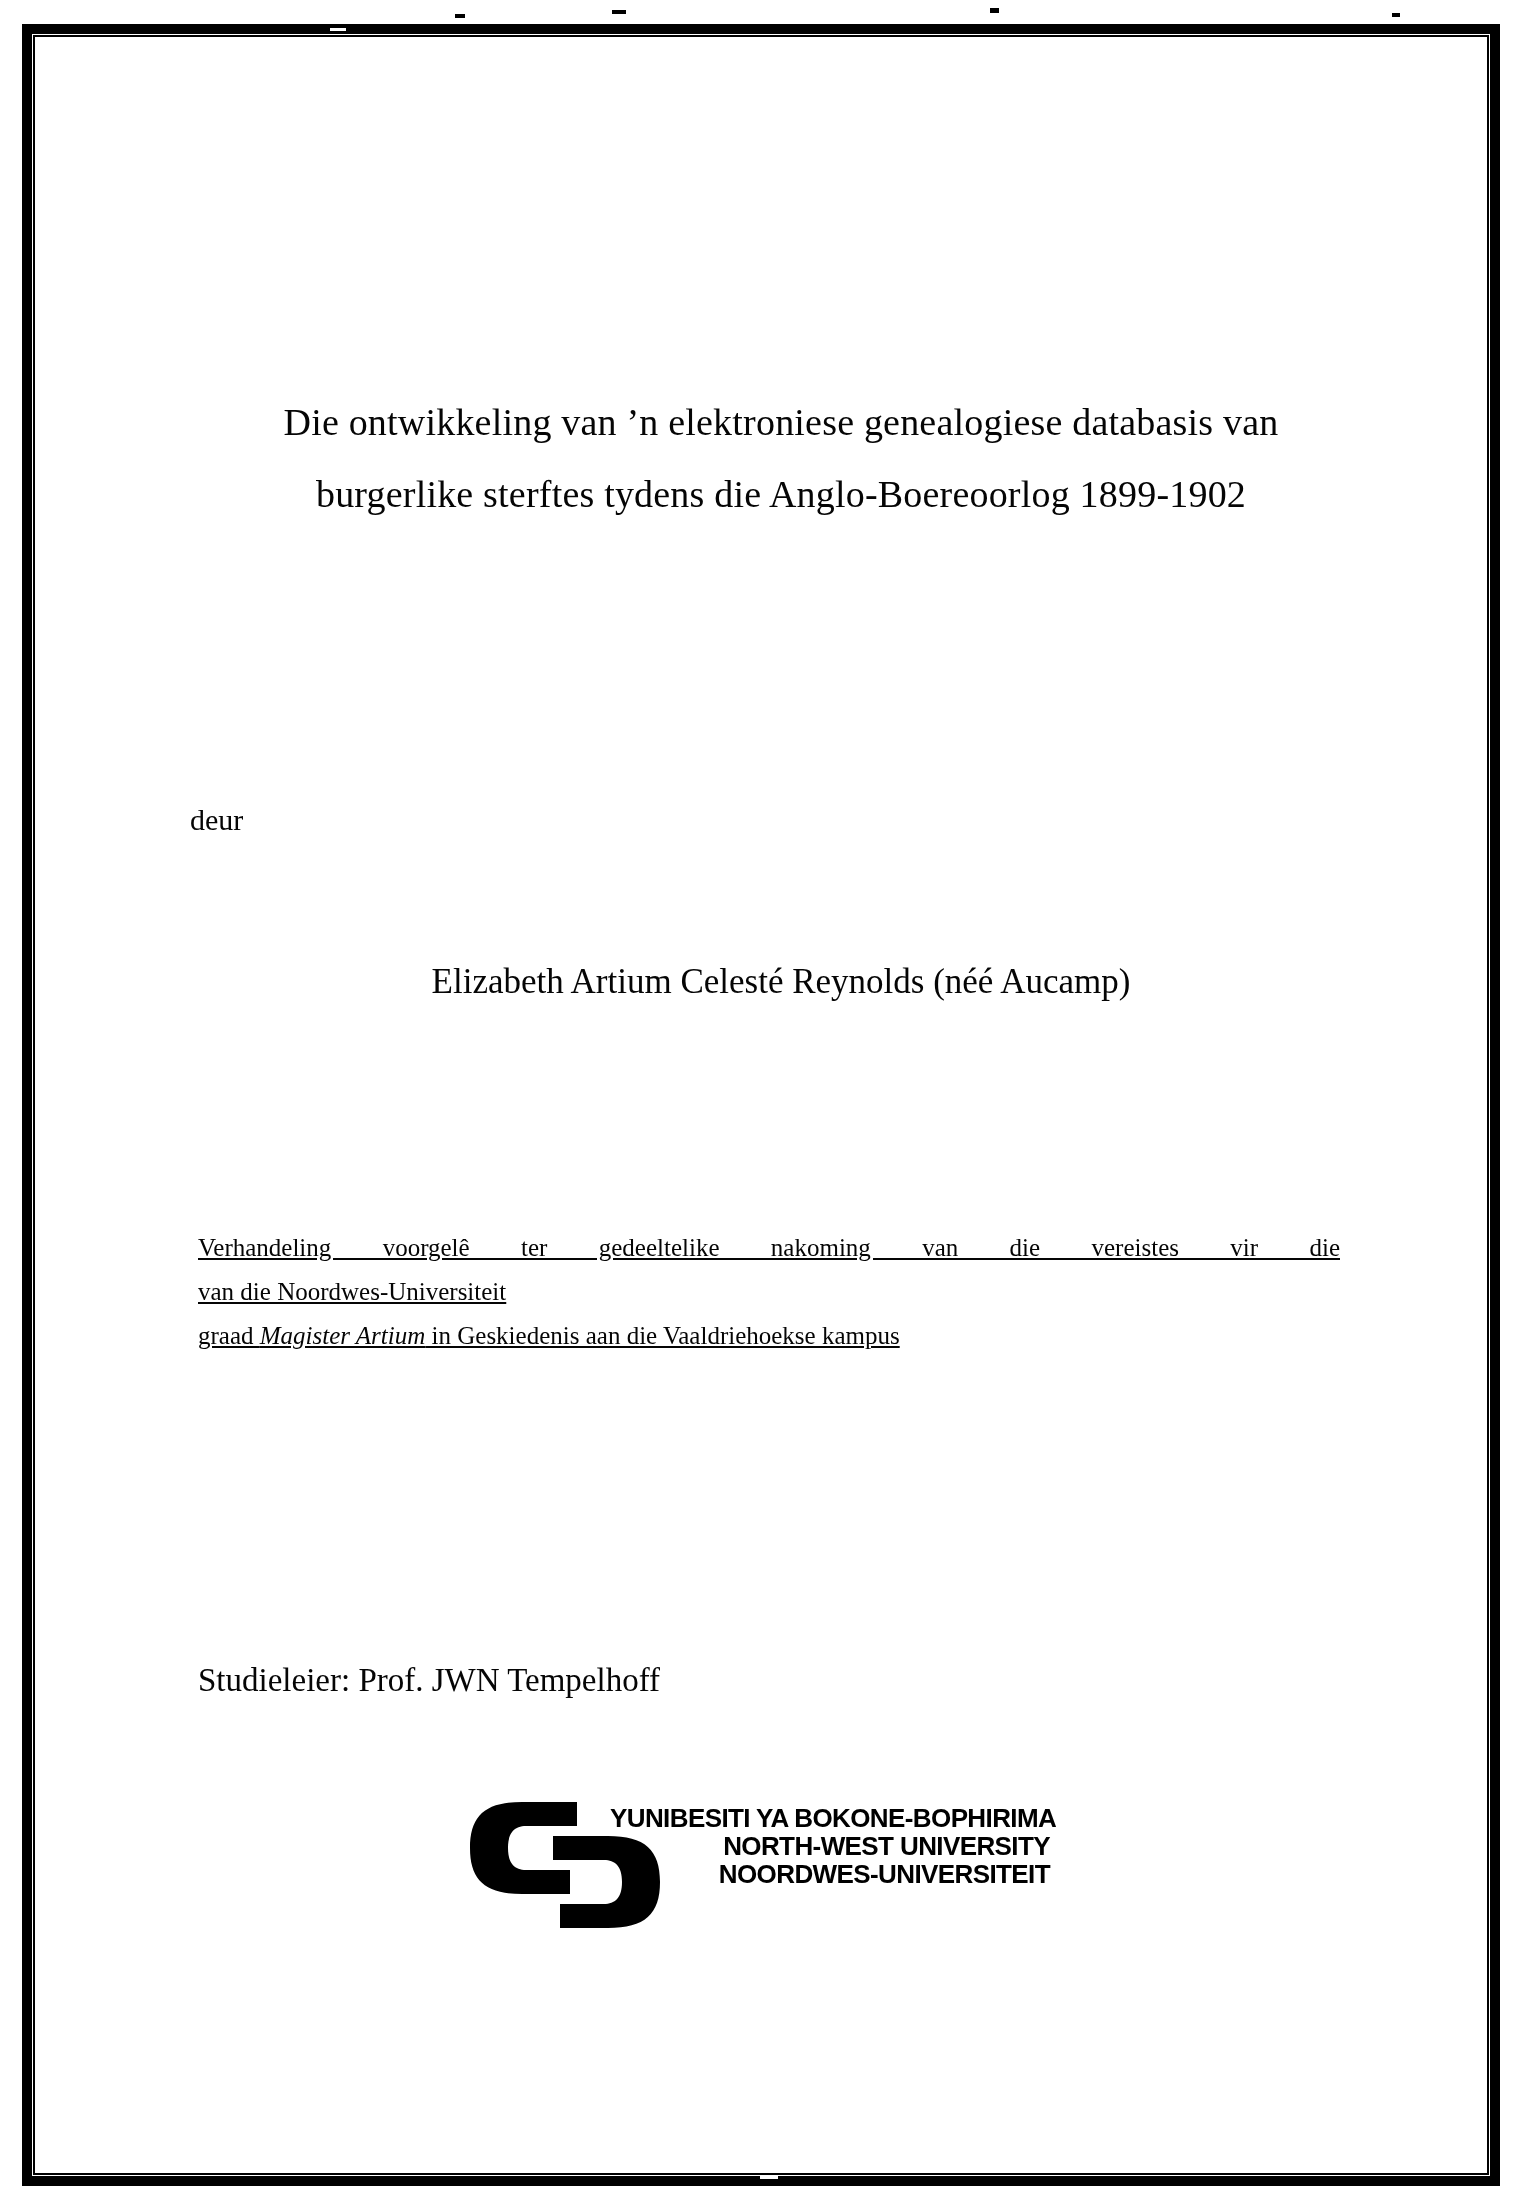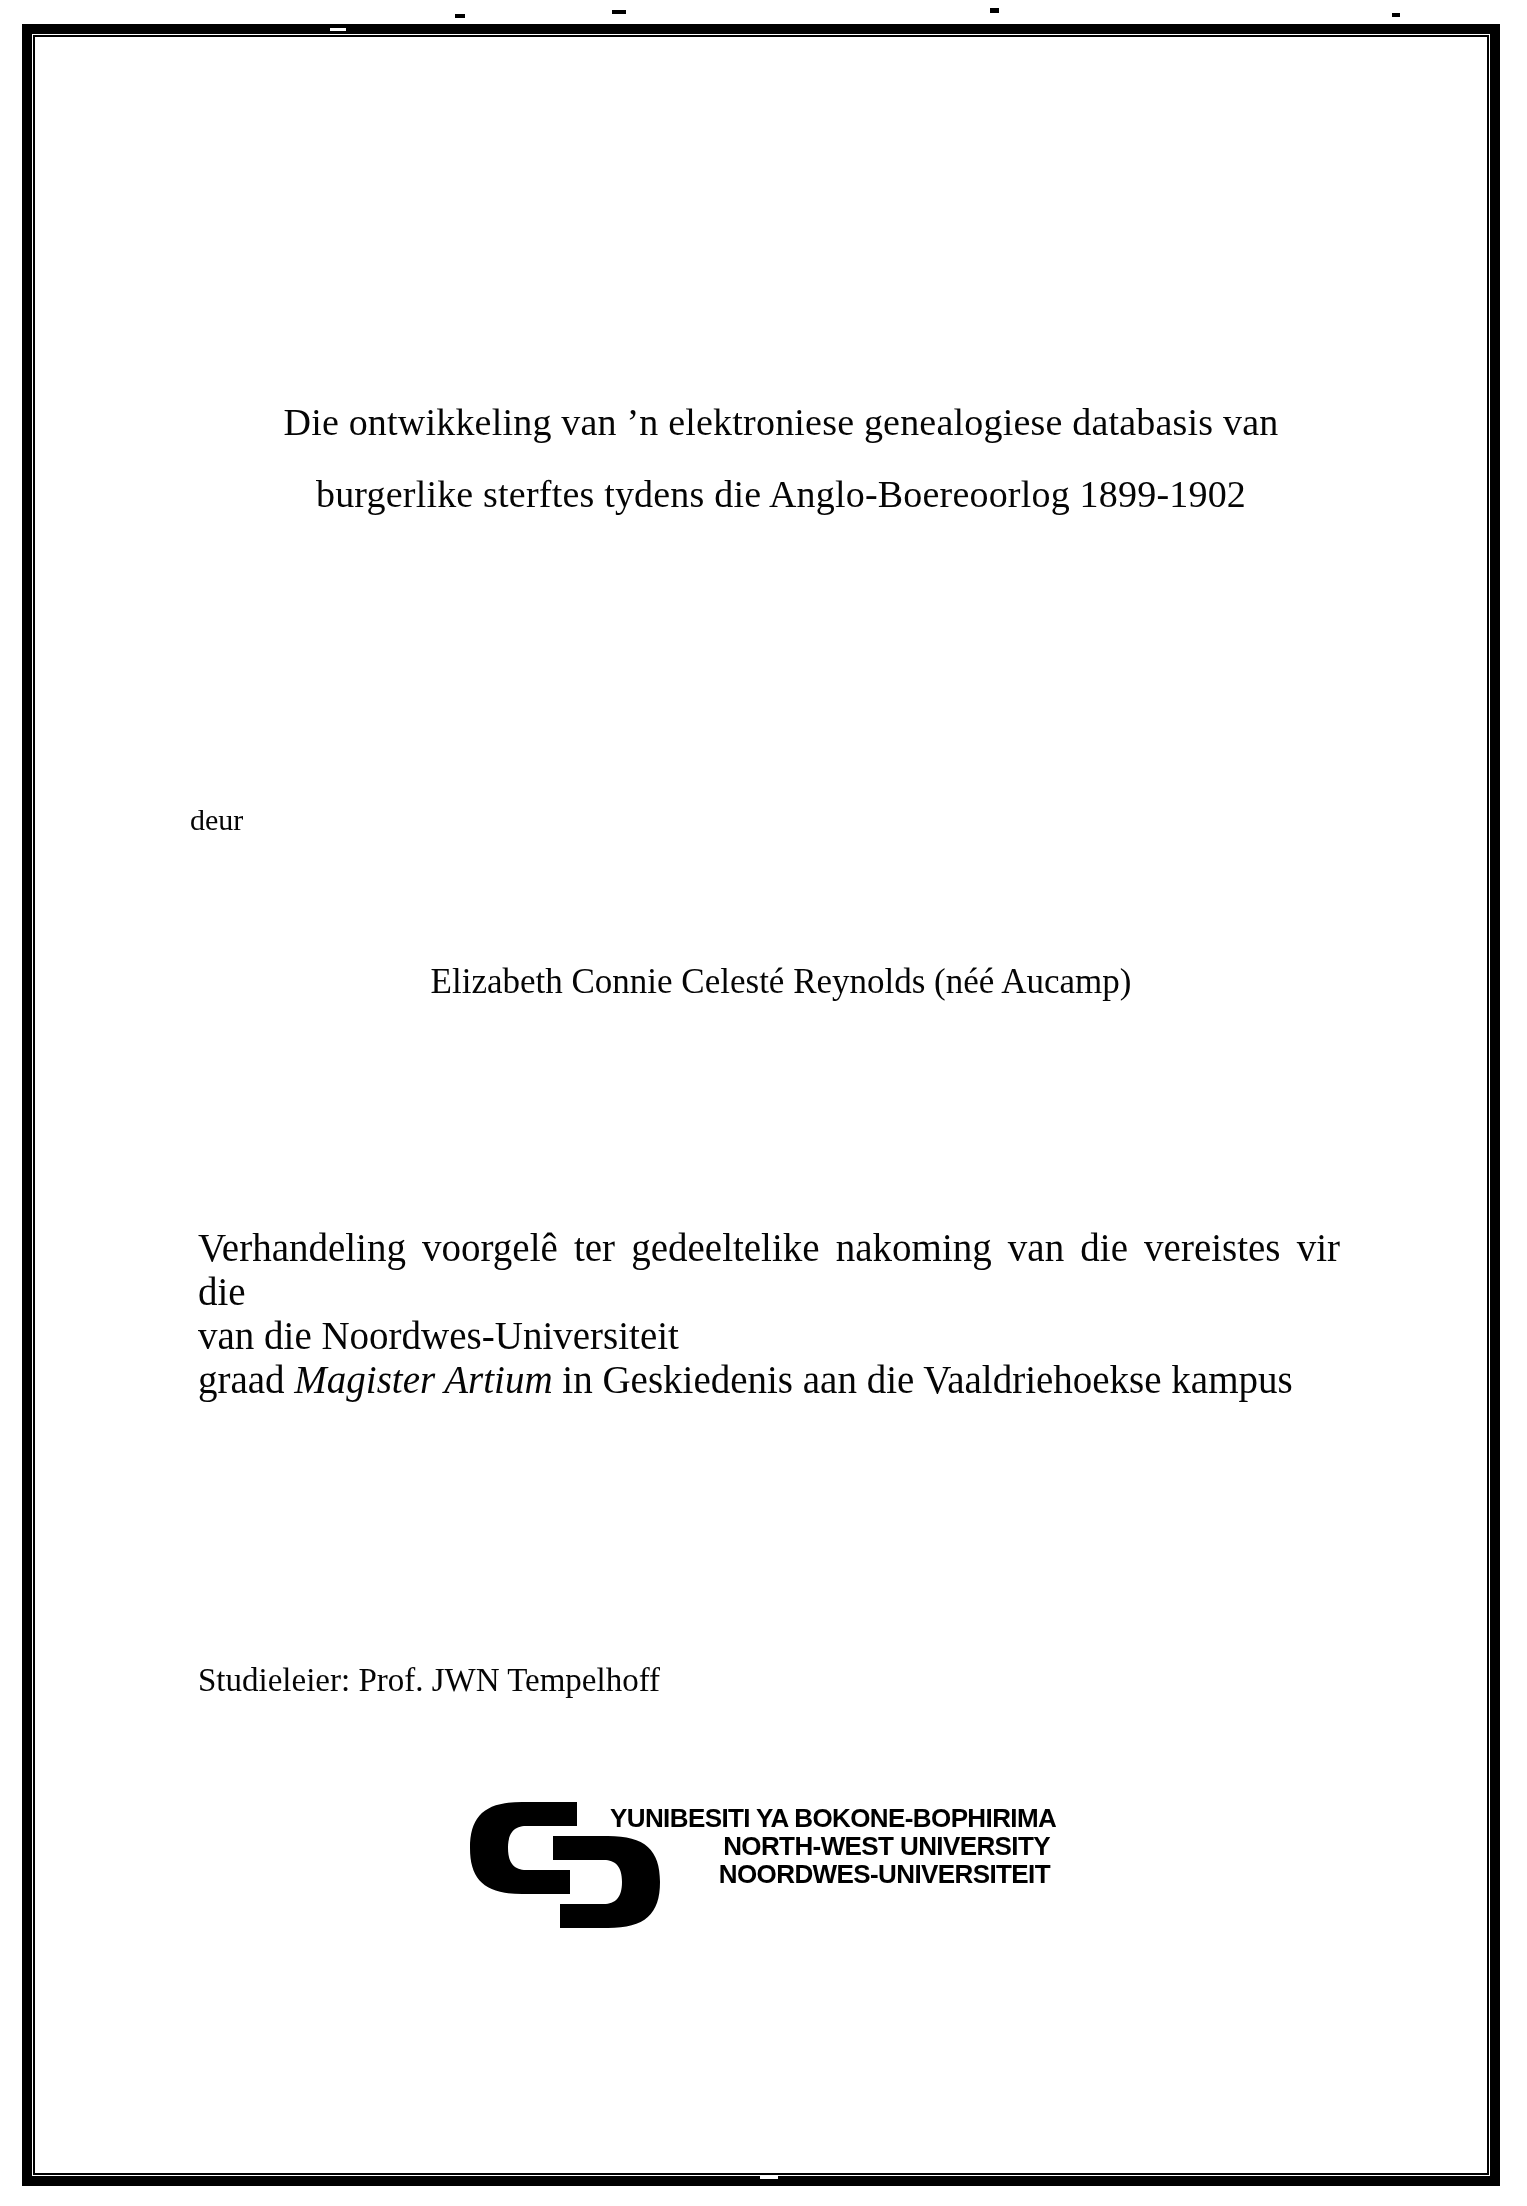--- a/index.html
+++ b/index.html
@@ -47,22 +47,23 @@
     top: 958px;
     text-align: center;
     font-size: 35px;
     line-height: 48px;
   }
   .statement {
     position: absolute;
     left: 198px;
     width: 1142px;
     top: 1226px;
-    font-size: 39px;
+    font-size: 25px;
     line-height: 44px;
+    text-decoration: underline;
   }
   .statement .justified {
     text-align: justify;
     text-align-last: justify;
   }
   .supervisor-block {
     position: absolute;
     left: 198px;
     top: 1658px;
     font-size: 33px;
@@ -113,21 +114,21 @@
   <div class="speck white" style="left:330px; top:28px; width:16px; height:3px;"></div>
   <div class="speck white" style="left:760px; top:2176px; width:18px; height:3px;"></div>
 
   <div class="title-block">
     <div>Die ontwikkeling van ’n elektroniese genealogiese databasis van</div>
     <div>burgerlike sterftes tydens die Anglo-Boereoorlog 1899-1902</div>
   </div>
 
   <div class="byline">deur</div>
 
-  <div class="author">Elizabeth Connie Celesté Reynolds (néé Aucamp)</div>
+  <div class="author">Elizabeth Artium Celesté Reynolds (néé Aucamp)</div>
 
   <div class="statement">
     <div class="justified">Verhandeling voorgelê ter gedeeltelike nakoming van die vereistes vir die</div>
     <div>van die Noordwes-Universiteit</div>
     <div><span>graad </span><em>Magister Artium</em><span> in Geskiedenis aan die Vaaldriehoekse kampus</span></div>
   </div>
 
   <div class="supervisor-block">
     <div>Studieleier: Prof. JWN Tempelhoff</div>
   </div>

